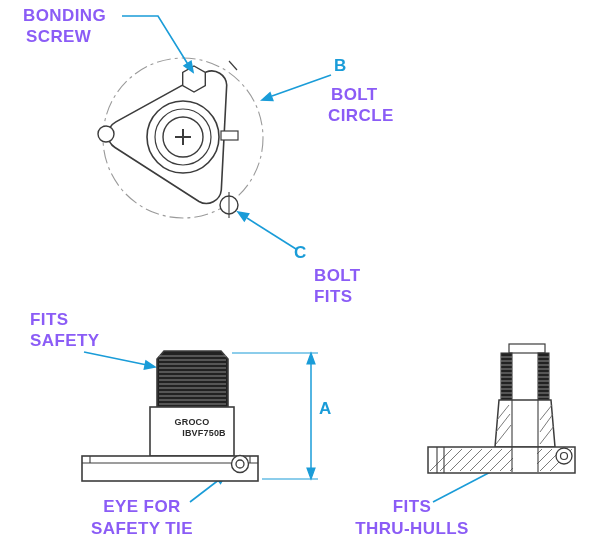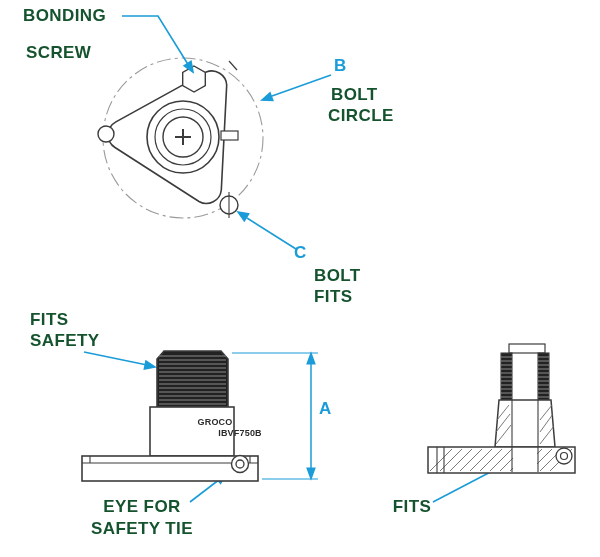--- a/index.html
+++ b/index.html
@@ -9,21 +9,21 @@
     background:#ffffff;
     font-family:"Liberation Sans", sans-serif;
     overflow:hidden;
   }
   svg{position:absolute;left:0;top:0;}
   .label{
     position:absolute;
     font-weight:bold;
     font-size:17px;
     letter-spacing:0.4px;
-    color:#14532d;
+    color:#8b5cf6;
     white-space:nowrap;
   }
   .label.blue{color:#1a9cd8;}
   .label.center{text-align:center;}
   .tinytext{
     position:absolute;
     font-weight:bold;
     font-size:9px;
     color:#2b2b2b;
     text-align:center;
@@ -129,36 +129,37 @@
       <path d="M437,447 V473 M444,447 V473" stroke-width="1.1"></path>
       <line x1="512" y1="447" x2="512" y2="472" stroke-width="1.1"></line>
       <line x1="538" y1="447" x2="538" y2="472" stroke-width="1.1"></line>
 
       <circle cx="564" cy="456" r="8" fill="#ffffff" stroke-width="1.3"></circle>
       <circle cx="564" cy="456" r="3.5" stroke-width="1.2"></circle>
     </g>
   </svg>
 
   <div class="label" style="left:23px;top:6px;">BONDING</div>
-  <div class="label" style="left:26px;top:27px;margin-top:16px;">SCREW</div>
+  <div class="label" style="left:26px;top:27px;">SCREW</div>
 
   <div class="label blue" style="left:334px;top:56px;">B</div>
   <div class="label" style="left:331px;top:85px;">BOLT</div>
   <div class="label" style="left:328px;top:106px;">CIRCLE</div>
 
   <div class="label blue" style="left:294px;top:243px;">C</div>
   <div class="label" style="left:314px;top:266px;">BOLT</div>
   <div class="label" style="left:314px;top:287px;">FITS</div>
 
   <div class="label" style="left:30px;top:310px;">FITS</div>
   <div class="label" style="left:30px;top:331px;">SAFETY</div>
 
   <div class="label blue" style="left:319px;top:399px;">A</div>
 
   <div class="label center" style="left:57px;top:497px;width:170px;">EYE FOR</div>
   <div class="label center" style="left:57px;top:519px;width:170px;">SAFETY TIE</div>
 
   <div class="label center" style="left:327px;top:497px;width:170px;">FITS</div>
+  <div class="label center" style="left:327px;top:519px;width:170px;">THRU-HULLS</div>
 
-  <div class="tinytext" style="left:150px;top:417px;width:84px;margin-left:23px;">GROCO</div>
-  <div class="tinytext" style="left:150px;top:428px;width:108px;margin-left:36px;">IBVF750B</div>
+  <div class="tinytext" style="left:150px;top:417px;width:84px;">GROCO</div>
+  <div class="tinytext" style="left:150px;top:428px;width:108px;">IBVF750B</div>
 
 </div>
 
 </body></html>

